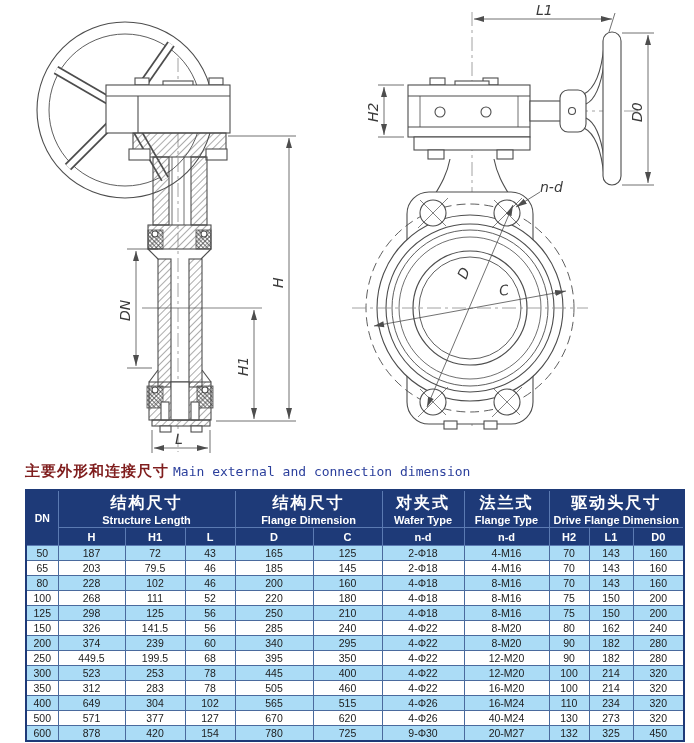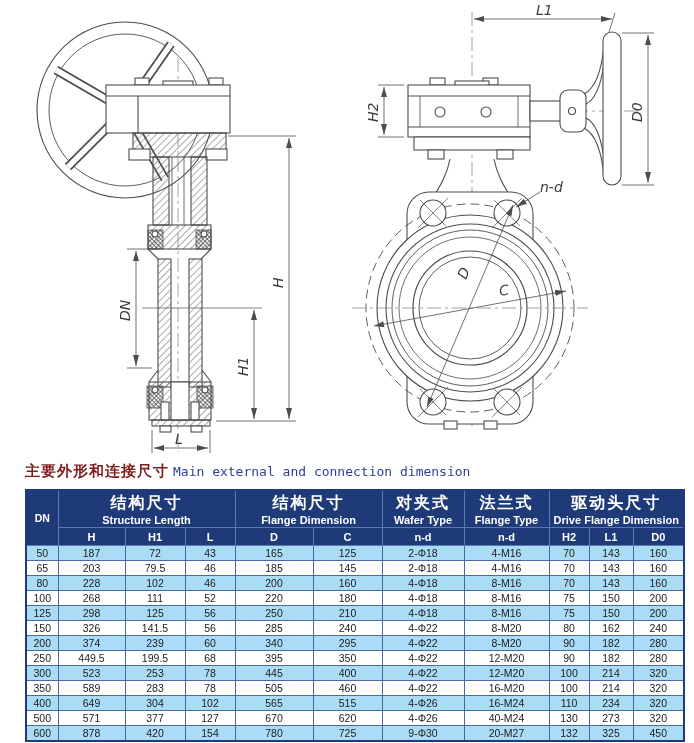--- a/index.html
+++ b/index.html
@@ -419,21 +419,21 @@
           <td>445</td>
           <td>400</td>
           <td>4-Φ22</td>
           <td>12-M20</td>
           <td>100</td>
           <td>214</td>
           <td>320</td>
         </tr>
         <tr>
           <td>350</td>
-          <td>589</td>
+          <td>312</td>
           <td>283</td>
           <td>78</td>
           <td>505</td>
           <td>460</td>
           <td>4-Φ22</td>
           <td>16-M20</td>
           <td>100</td>
           <td>214</td>
           <td>320</td>
         </tr>

